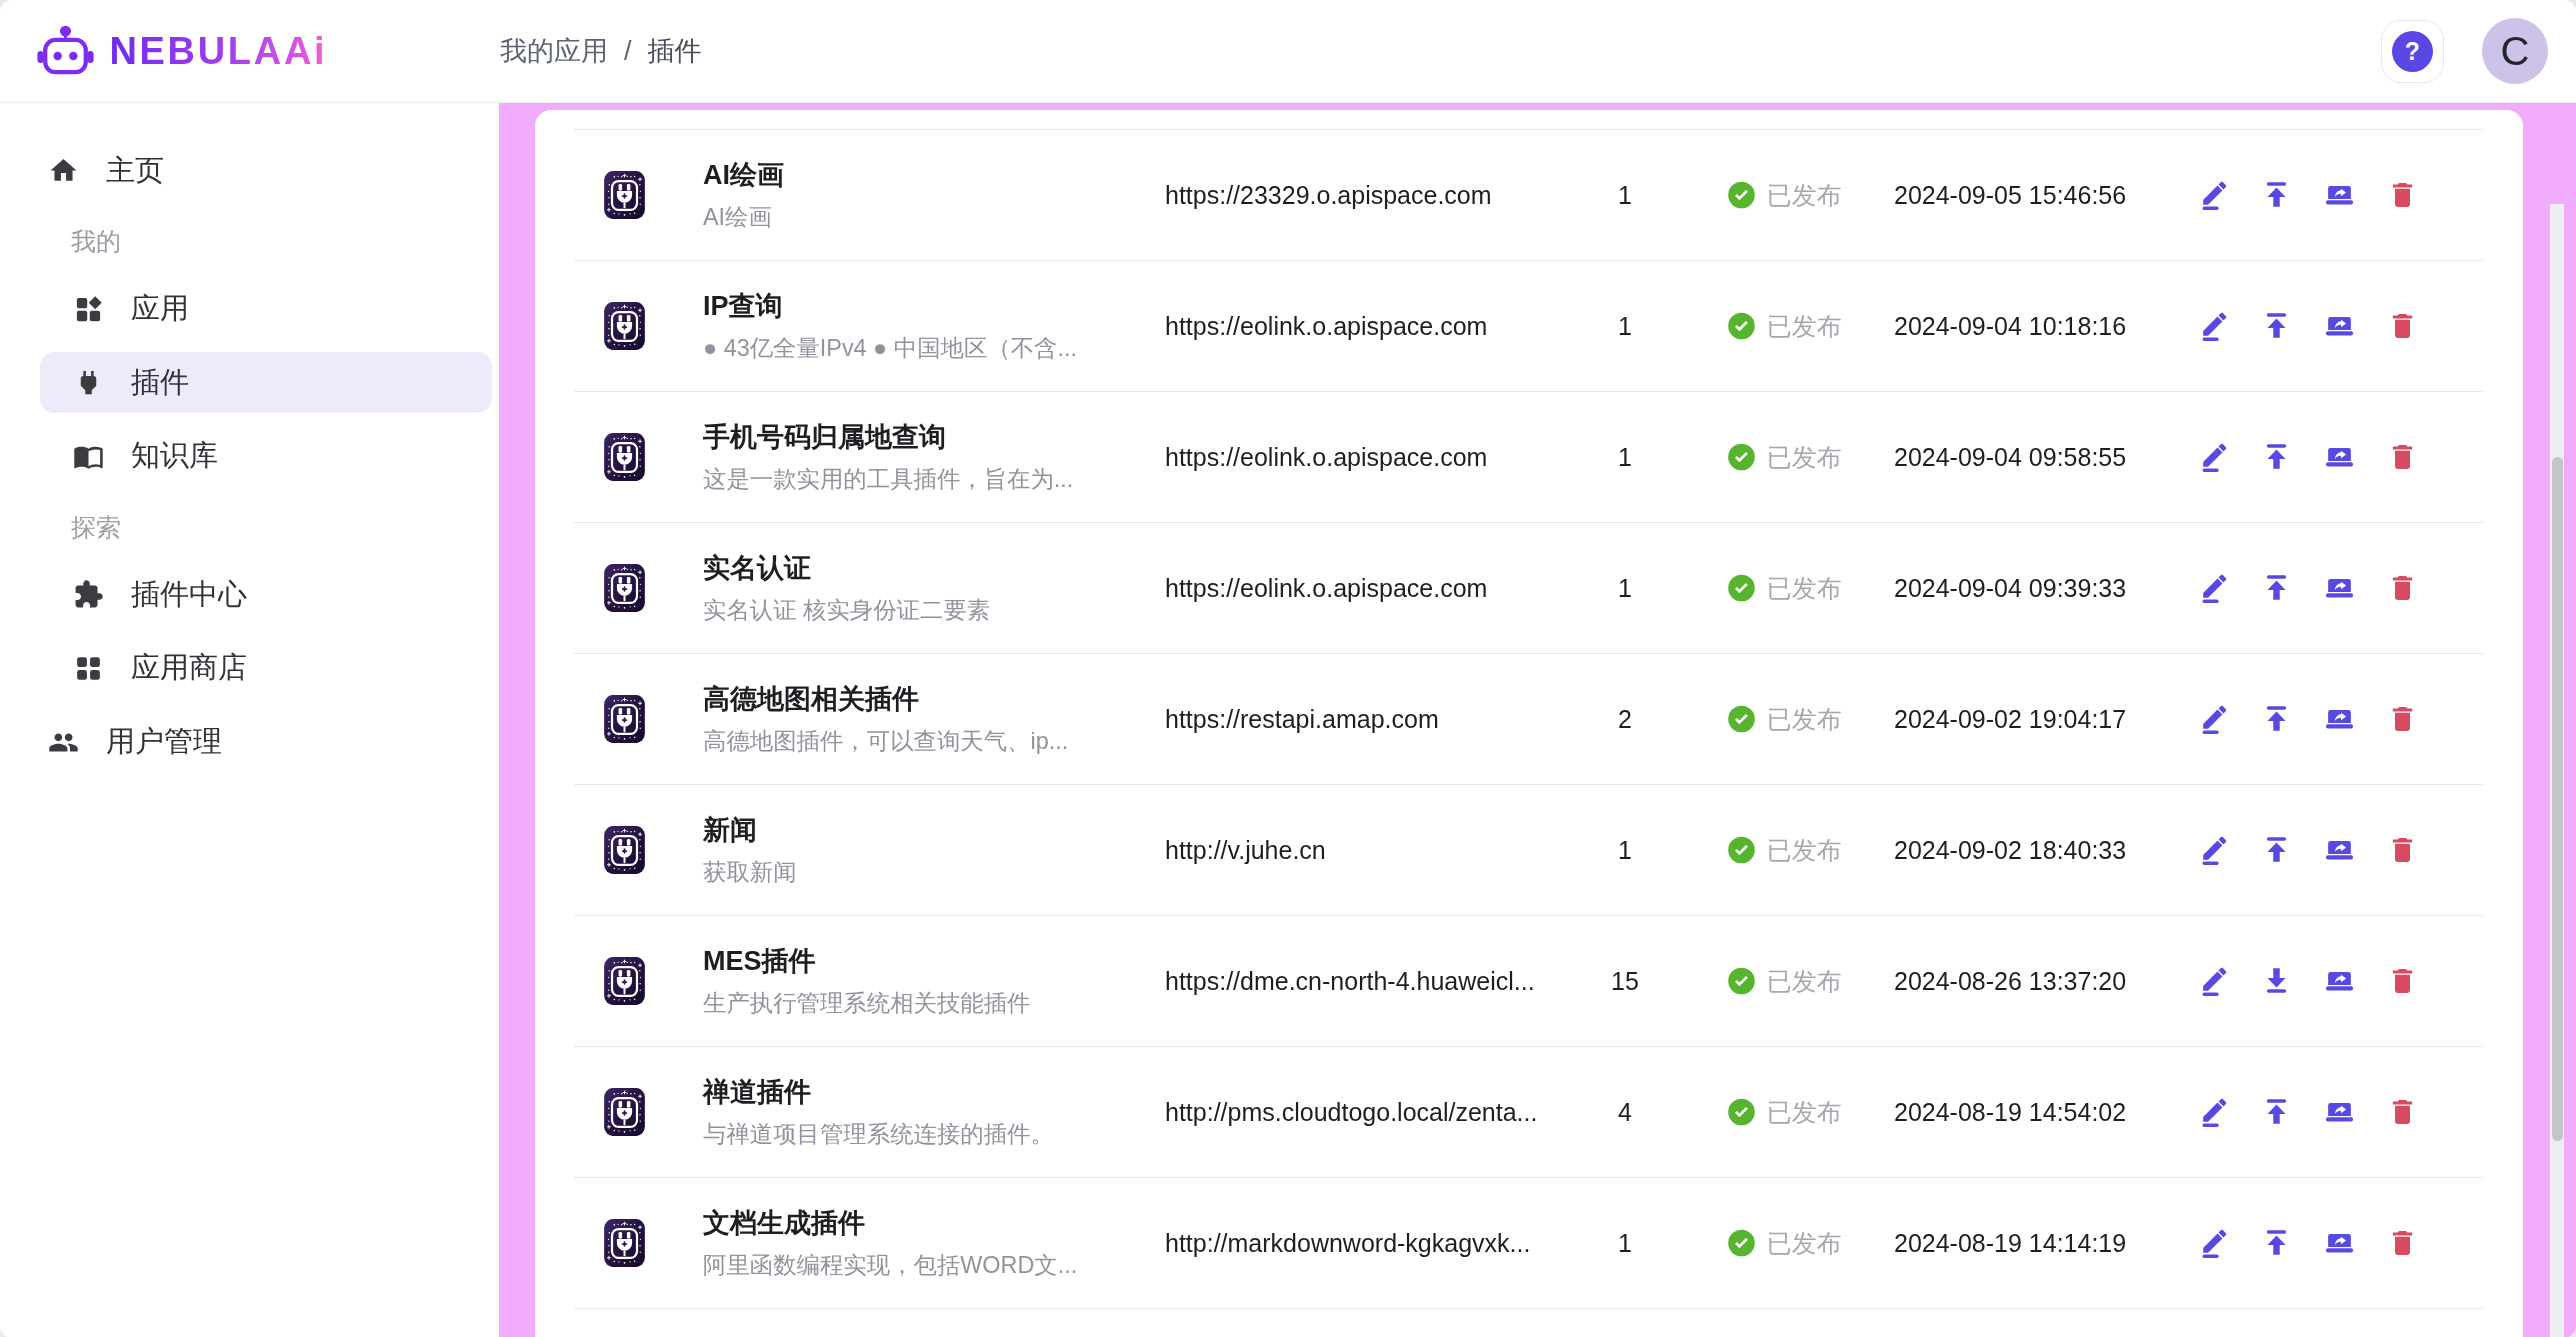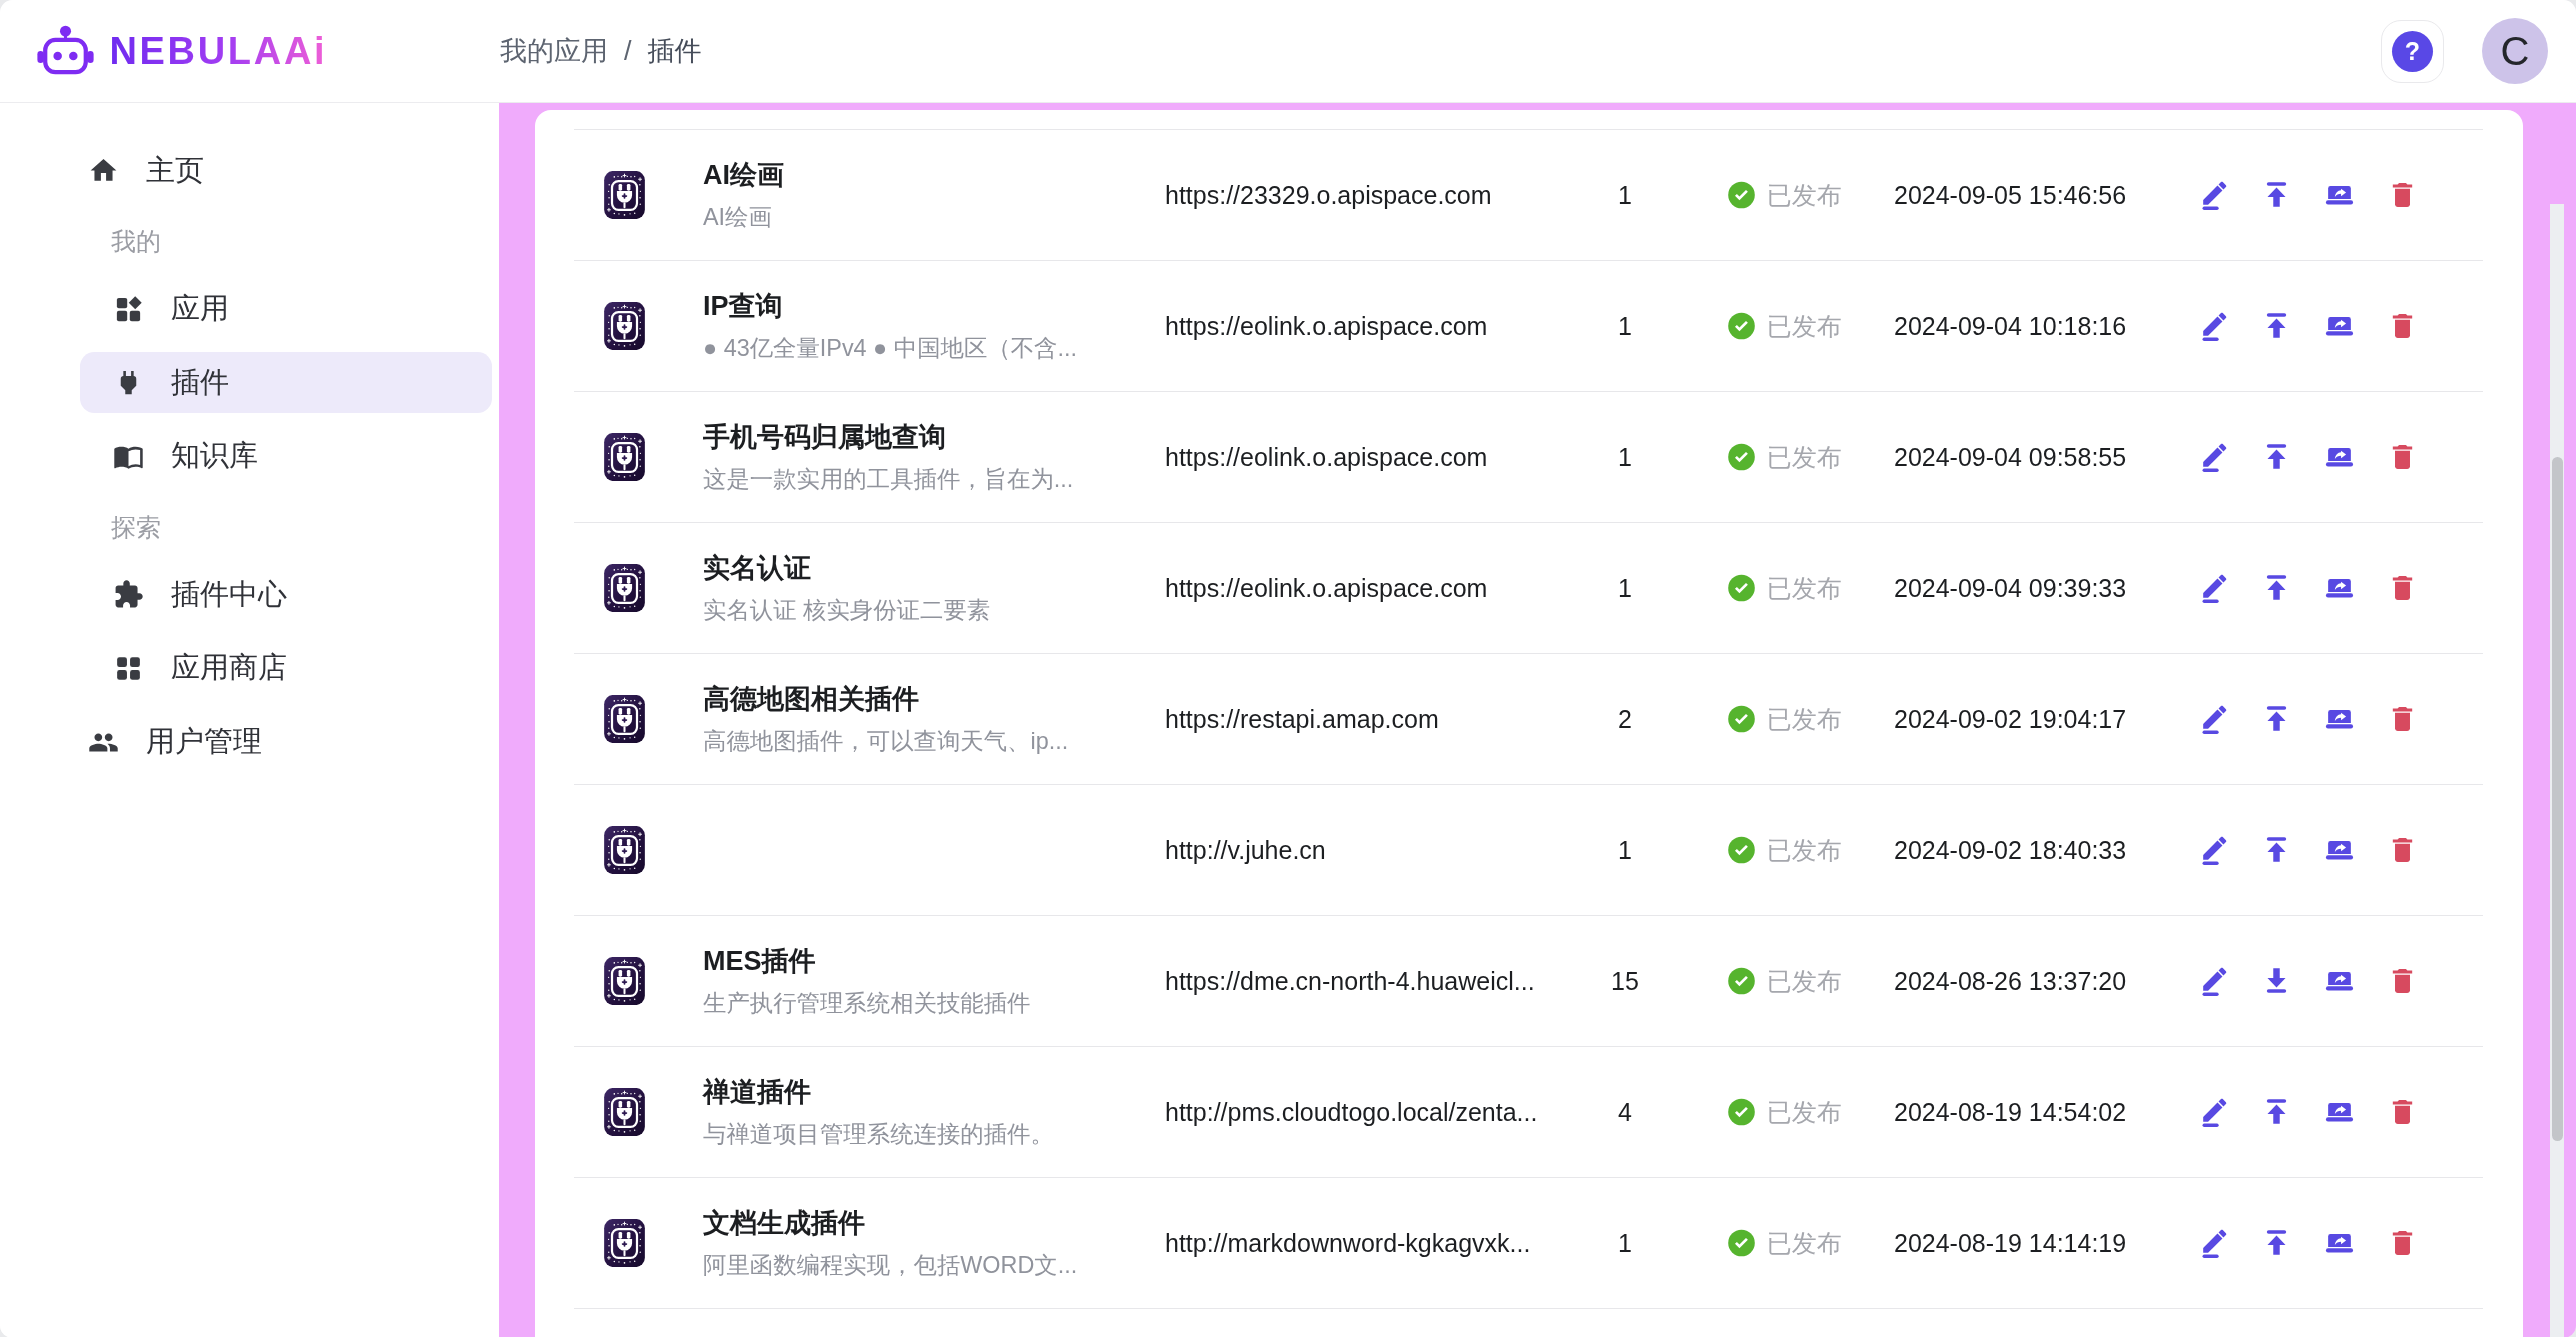--- a/index.html
+++ b/index.html
@@ -21,21 +21,21 @@
             border:1.8px solid #e9e9ec;background:#fff;display:flex;align-items:center;justify-content:center;
             cursor:pointer;padding:0;}
   .help-inner{width:41px;height:41px;border-radius:50%;background:#5948e6;color:#fff;
               font-size:25px;font-weight:bold;display:flex;align-items:center;justify-content:center;}
   .avatar{position:absolute;left:2482px;top:18px;width:66px;height:66px;border-radius:50%;
           background:#cdc3e9;color:#24262b;font-size:40px;display:flex;align-items:center;
           justify-content:center;cursor:pointer;}
 
   
   .sidebar{position:absolute;left:0;top:102px;width:499px;bottom:0;background:#fff;padding-top:38px;
-           box-sizing:border-box;padding-left:40px;}
+           box-sizing:border-box;}
   .side-item{display:flex;align-items:center;height:61px;margin:12.6px 7.2px 0 40px;padding-left:8px;
              border-radius:14.4px;cursor:pointer;color:#303238;}
   .side-item:first-child{margin-top:0;}
   .side-item.indent{padding-left:33px;}
   .side-item.active{background:#edeafa;}
   .side-item .s-icon{width:31px;height:31px;color:#3a3c42;flex:none;}
   .side-item .s-label{font-size:29px;margin-left:27px;white-space:nowrap;}
   .side-section{height:49px;margin-top:16px;padding-left:38px;display:flex;align-items:center;
                 font-size:25px;color:#9b9da4;margin-left:33px;}
 
@@ -467,20 +467,24 @@
                   <use href="#i-trash"></use>
                 </svg>
       </button>
     </div>
   </div>
 
   <div class="row">
     <svg class="cell p-icon" viewBox="0 0 46 54" width="41" height="49">
               <use href="#i-plugin"></use>
             </svg>
+    <div class="cell name-col">
+      <div class="p-name">新闻</div>
+      <div class="p-desc">获取新闻</div>
+    </div>
     <div class="cell url-col">http://v.juhe.cn</div>
     <div class="cell count-col">1</div>
     <div class="cell status-col">
       <svg viewBox="0 0 32 32" width="29" height="29">
                 <use href="#i-check"></use>
               </svg>
       <span>已发布</span>
     </div>
     <div class="cell time-col">2024-09-02 18:40:33</div>
     <div class="cell actions">

